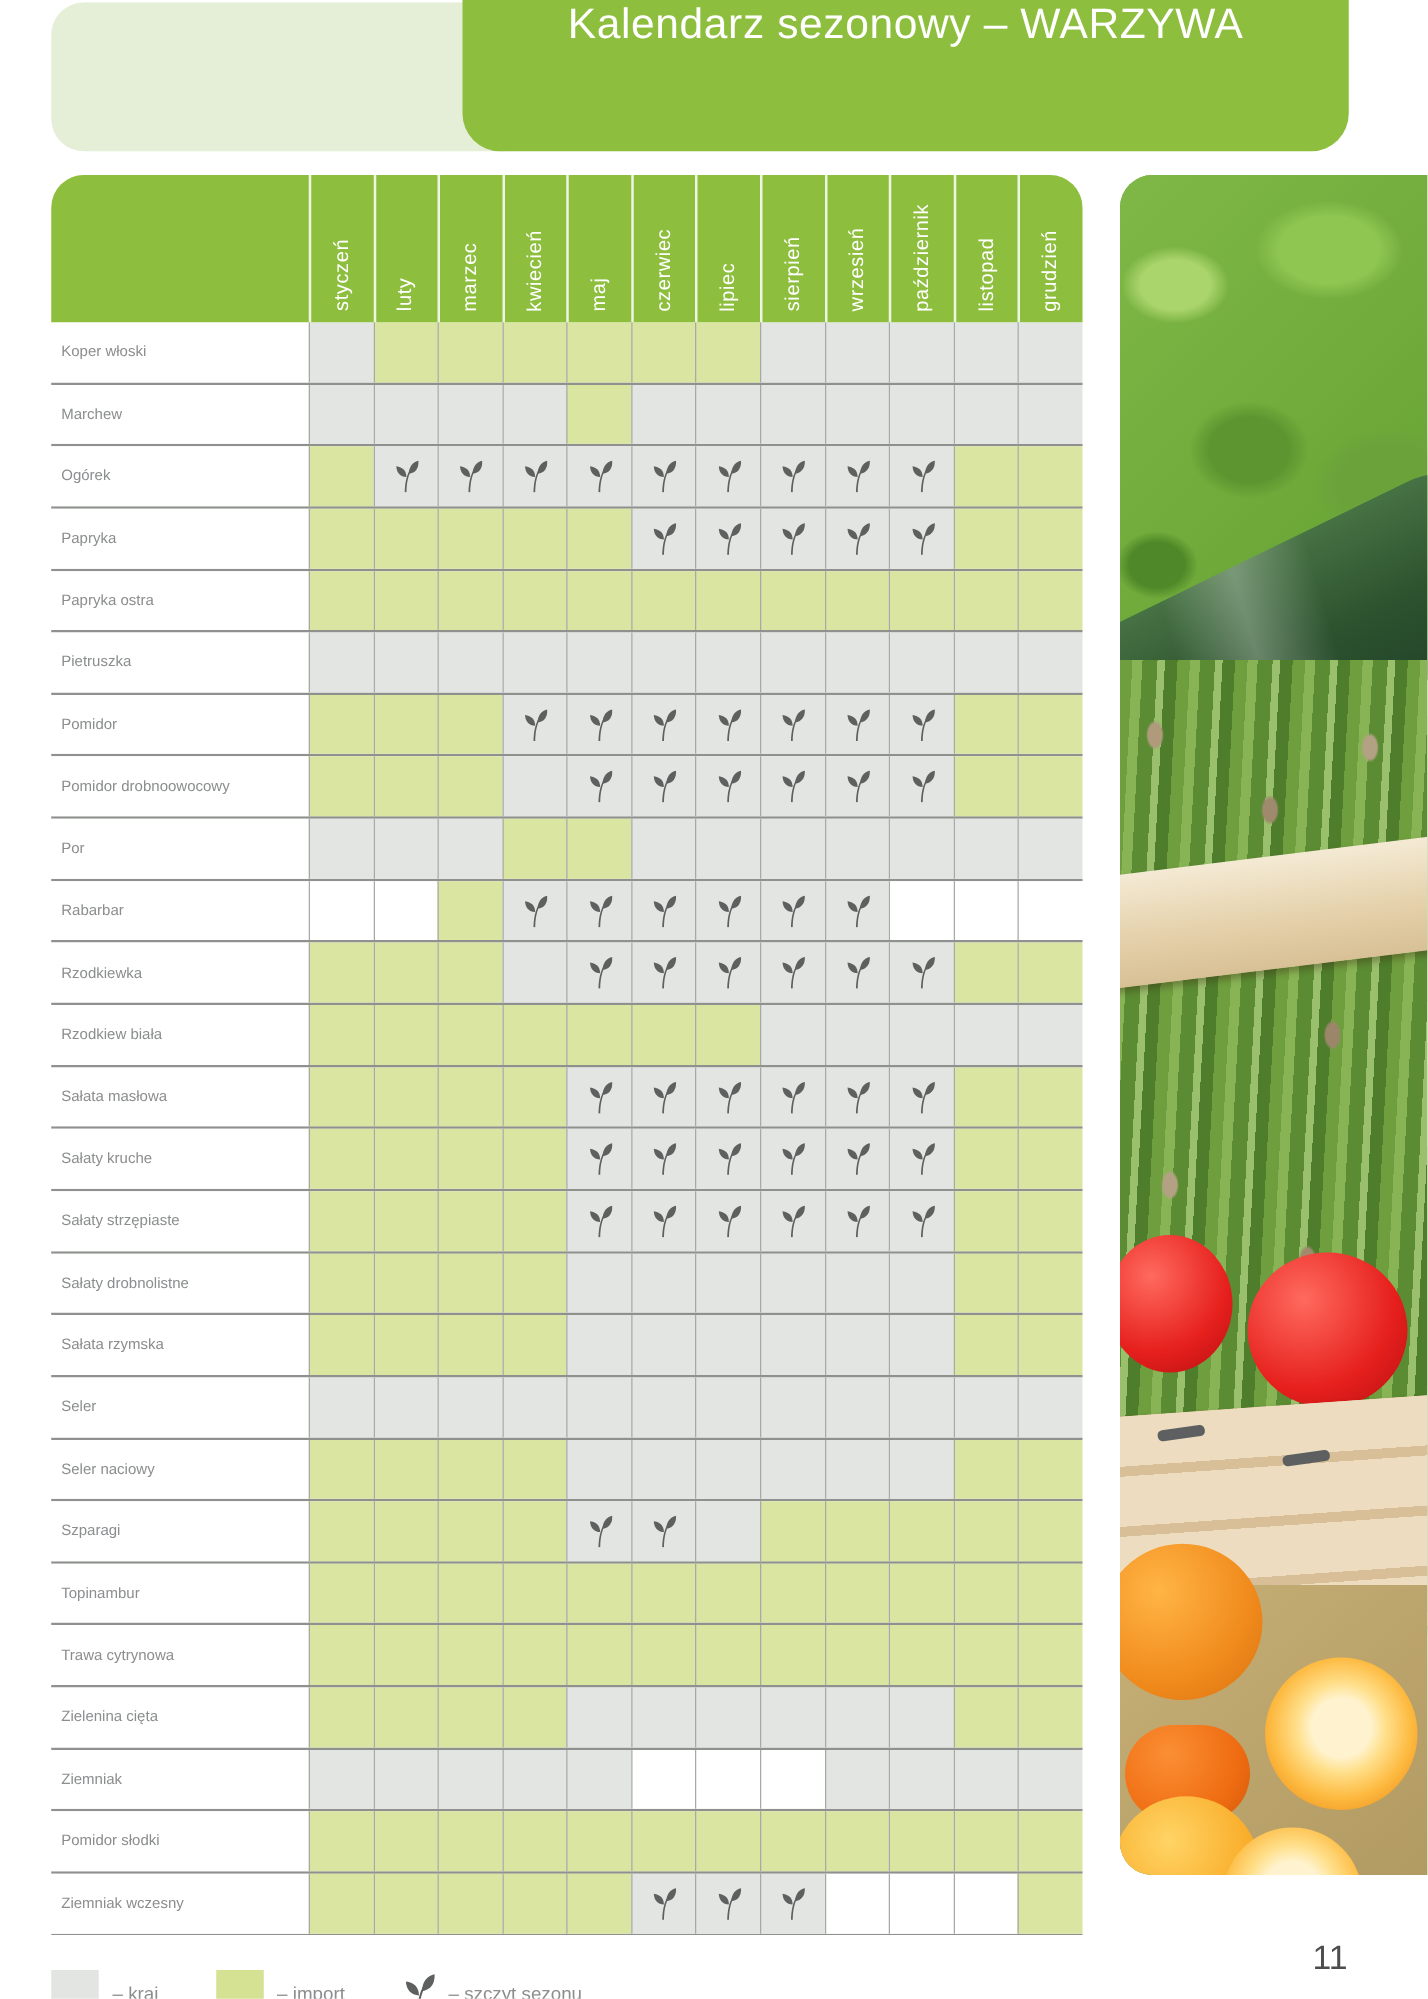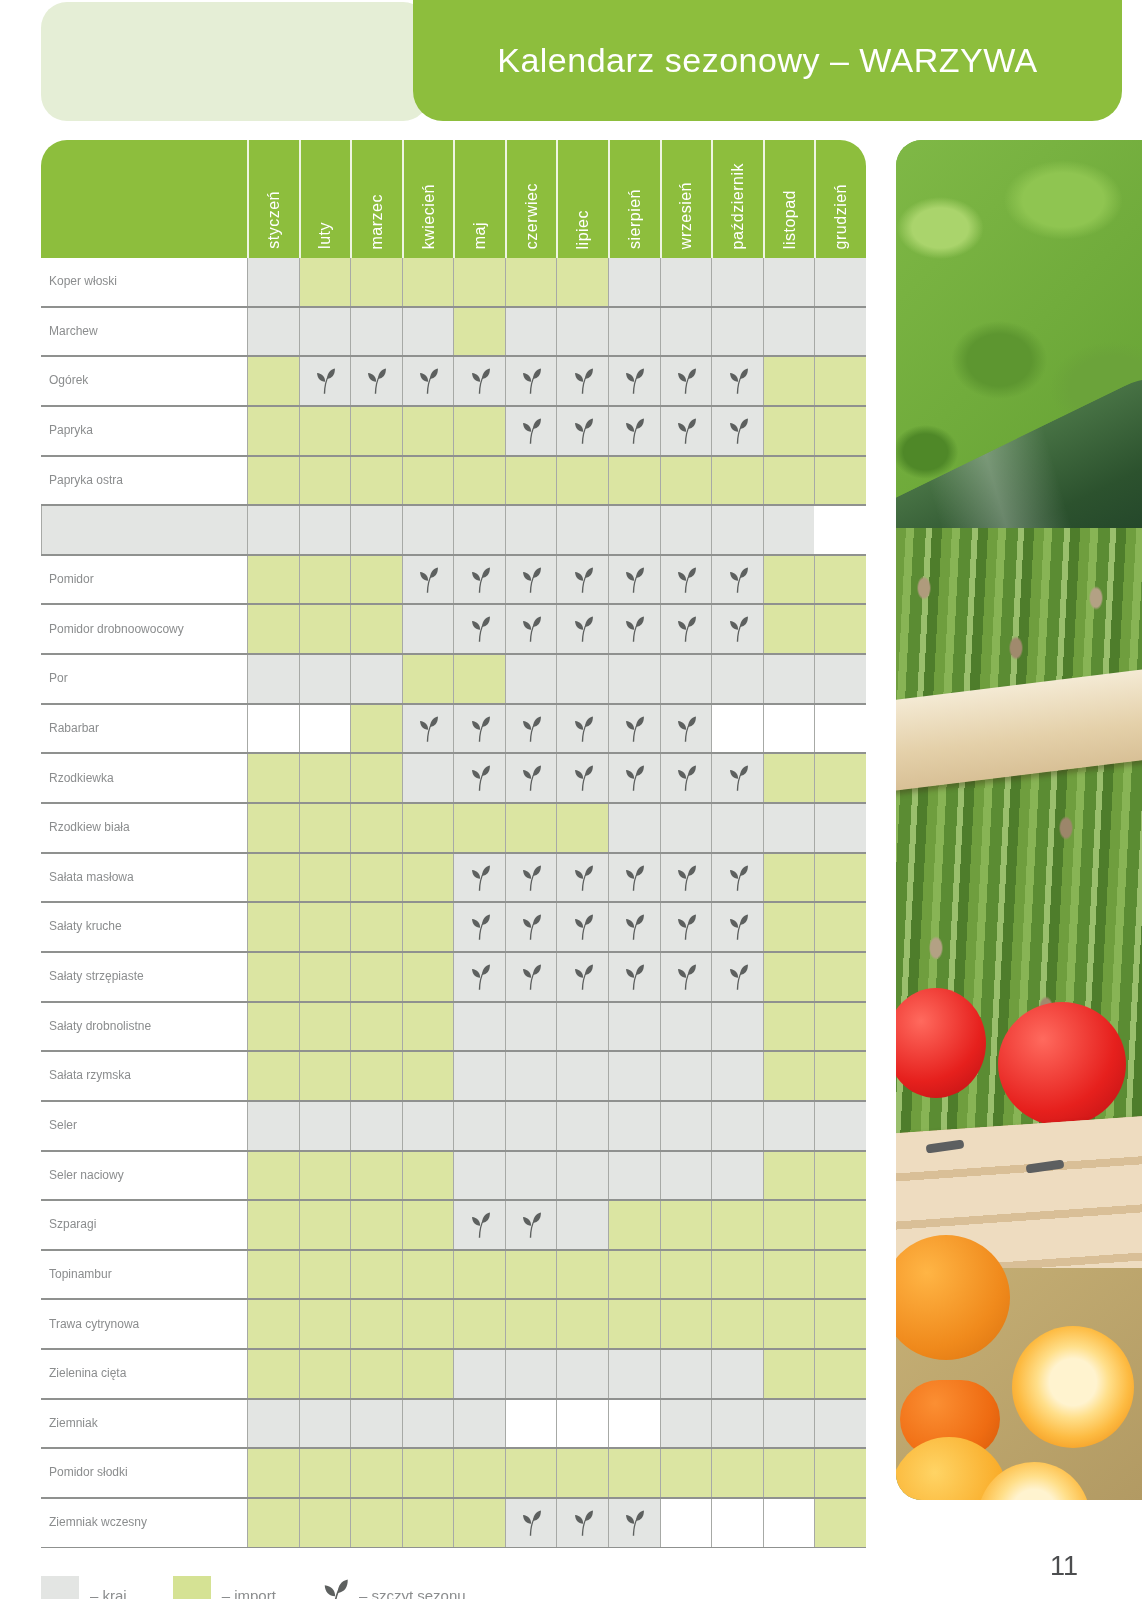--- a/index.html
+++ b/index.html
@@ -6,23 +6,23 @@
   body{
     width:1142px;height:1599px;position:relative;background:#ffffff;
     font-family:"Liberation Sans", sans-serif;overflow:hidden;
   }
   
   .banner-pale{
     position:absolute;left:41px;top:2px;width:388px;height:119px;
     background:#e5eed6;border-radius:26px;
   }
   .banner-green{
-    position:absolute;left:413px;top:0;width:709px;height:121px;
+    position:absolute;left:370px;top:0;width:709px;height:121px;
     background:#8dbe3d;border-radius:0 0 30px 30px;
-    display:flex;align-items:center;justify-content:center;
+    display:flex;align-items:flex-start;justify-content:center;
   }
   .page-title{color:#ffffff;font-size:34px;font-weight:normal;letter-spacing:0.5px;}
 
   
   .cal{position:absolute;left:41px;top:140px;width:825px;}
   .thead{
     height:118px;background:#8dbe3d;border-radius:26px 26px 0 0;
     display:grid;grid-template-columns:206px repeat(12,1fr);overflow:hidden;
   }
   .mhead{display:flex;align-items:flex-end;justify-content:center;border-left:2px solid rgba(255,255,255,.85);}
@@ -309,20 +309,21 @@
         <div class="mcell c-I"></div>
         <div class="mcell c-I"></div>
         <div class="mcell c-I"></div>
         <div class="mcell c-I"></div>
         <div class="mcell c-I"></div>
         <div class="mcell c-I"></div>
         <div class="mcell c-I"></div>
         <div class="mcell c-I"></div>
       </div>
       <div class="trow">
+        <div class="lcell">Pietruszka</div>
         <div class="mcell c-K"></div>
         <div class="mcell c-K"></div>
         <div class="mcell c-K"></div>
         <div class="mcell c-K"></div>
         <div class="mcell c-K"></div>
         <div class="mcell c-K"></div>
         <div class="mcell c-K"></div>
         <div class="mcell c-K"></div>
         <div class="mcell c-K"></div>
         <div class="mcell c-K"></div>

